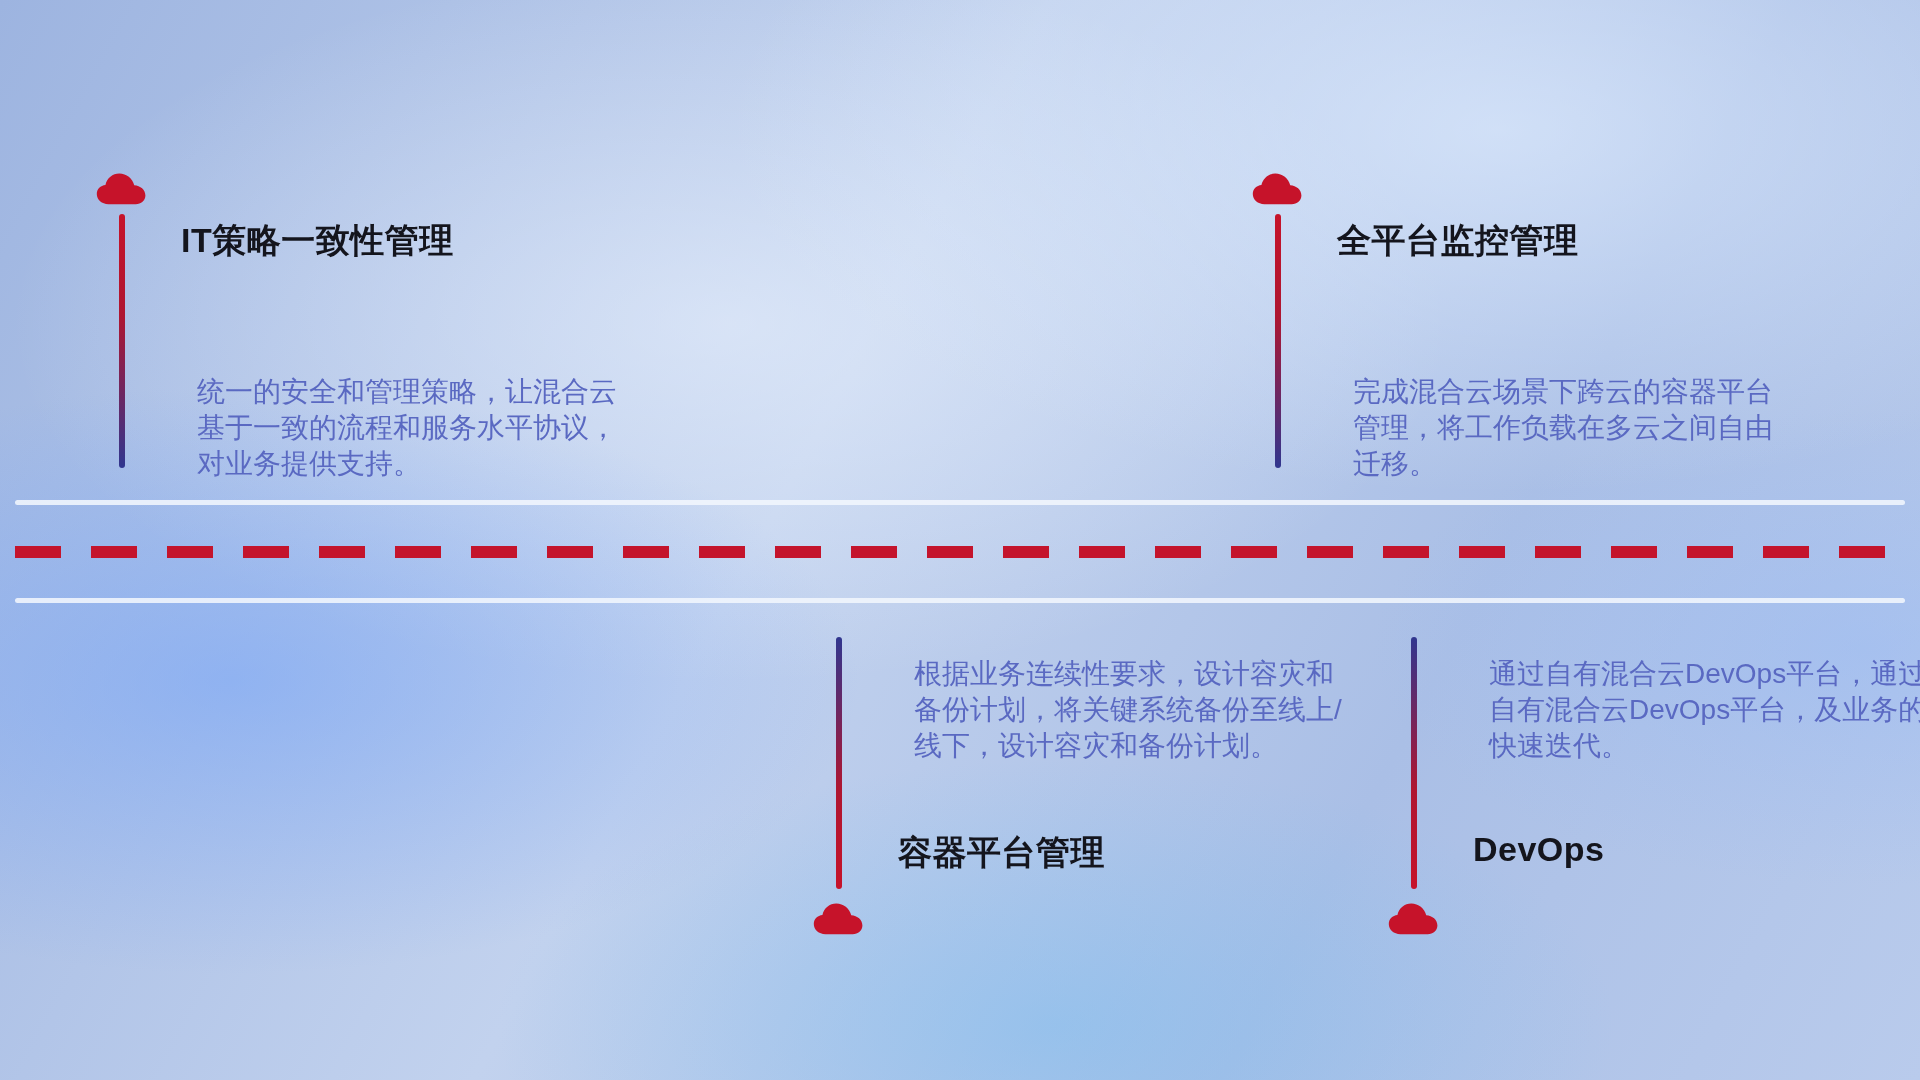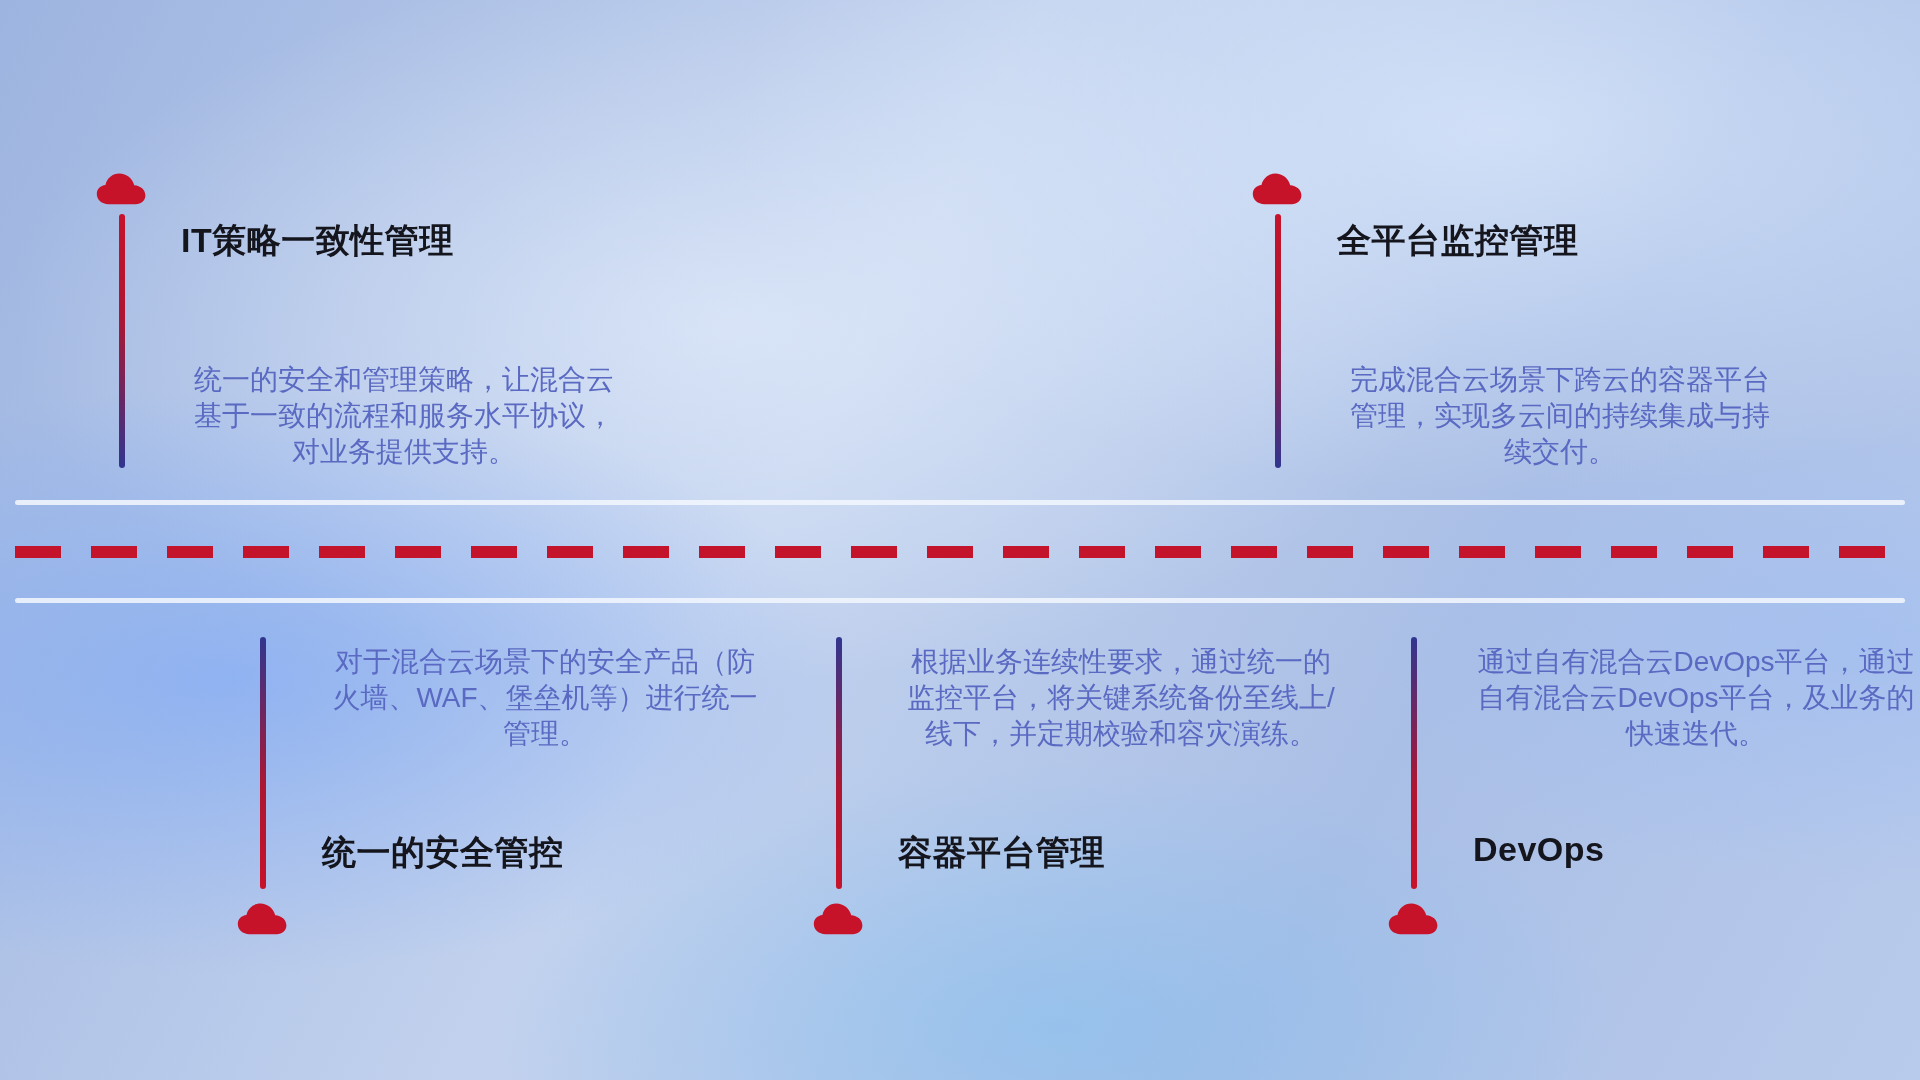--- a/index.html
+++ b/index.html
@@ -38,24 +38,23 @@
   }
 
   .content { position: absolute; left: 86px; top: 0; width: 474px; }
 
   .title {
     position: absolute; margin: 0;
     font-size: 34px; font-weight: 700; color: #14151d;
     letter-spacing: 0.5px; white-space: nowrap;
   }
   .desc {
-    position: absolute; margin: 4px;
+    position: absolute; margin: 16px;
     font-size: 28px; line-height: 36px; color: #5a69c2;
     width: 438px;
-    text-align: center;
   }
   .item.top .title { top: 52px; }
   .item.top .desc  { top: 192px; }
   .item.bottom .desc  { top: 10px; }
   .item.bottom .title { top: 200px; }
 
   .divider { position: absolute; left: 15px; right: 15px; }
   .divider.solid {
     height: 5px; border-radius: 3px;
     background: rgba(241,246,253,0.88);
@@ -89,42 +88,32 @@
   </div>
 
 
   <div class="item top" style="left:1251px; top:166px">
     <svg class="cloud-icon" viewBox="0 0 60 40">
       <path d="M15 38 C7.5 38 2 33.2 2 26.8 C2 21.3 6.2 17.3 11.6 16.8 C13.2 9.2 19.6 4 27 4 C35.1 4 41.6 9.6 43.6 16.9 C50.4 17.3 56 21.9 56 28.3 C56 33.8 51.2 38 45.2 38 Z" fill="#c6132a"></path>
     </svg>
     <div class="pole"></div>
     <div class="content">
       <h2 class="title">全平台监控管理</h2>
-      <p class="desc">完成混合云场景下跨云的容器平台管理，实现多云间的持续集成与持续交付。</p>
+      <p class="desc">完成混合云场景下跨云的容器平台管理，将工作负载在多云之间自由迁移。</p>
     </div>
   </div>
 
-  <div class="item bottom" style="left:236px; top:630px">
-    <svg class="cloud-icon" viewBox="0 0 60 40">
-      <path d="M15 38 C7.5 38 2 33.2 2 26.8 C2 21.3 6.2 17.3 11.6 16.8 C13.2 9.2 19.6 4 27 4 C35.1 4 41.6 9.6 43.6 16.9 C50.4 17.3 56 21.9 56 28.3 C56 33.8 51.2 38 45.2 38 Z" fill="#c6132a"></path>
-    </svg>
-    <div class="pole"></div>
-    <div class="content">
-      <p class="desc">对于混合云场景下的安全产品（防火墙、WAF、堡垒机等）进行统一管理。</p>
-      <h2 class="title">统一的安全管控</h2>
-    </div>
-  </div>
 
   <div class="item bottom" style="left:812px; top:630px">
     <svg class="cloud-icon" viewBox="0 0 60 40">
       <path d="M15 38 C7.5 38 2 33.2 2 26.8 C2 21.3 6.2 17.3 11.6 16.8 C13.2 9.2 19.6 4 27 4 C35.1 4 41.6 9.6 43.6 16.9 C50.4 17.3 56 21.9 56 28.3 C56 33.8 51.2 38 45.2 38 Z" fill="#c6132a"></path>
     </svg>
     <div class="pole"></div>
     <div class="content">
-      <p class="desc">根据业务连续性要求，通过统一的监控平台，将关键系统备份至线上/线下，并定期校验和容灾演练。</p>
+      <p class="desc">根据业务连续性要求，设计容灾和备份计划，将关键系统备份至线上/线下，设计容灾和备份计划。</p>
       <h2 class="title">容器平台管理</h2>
     </div>
   </div>
 
   <div class="item bottom" style="left:1387px; top:630px">
     <svg class="cloud-icon" viewBox="0 0 60 40">
       <path d="M15 38 C7.5 38 2 33.2 2 26.8 C2 21.3 6.2 17.3 11.6 16.8 C13.2 9.2 19.6 4 27 4 C35.1 4 41.6 9.6 43.6 16.9 C50.4 17.3 56 21.9 56 28.3 C56 33.8 51.2 38 45.2 38 Z" fill="#c6132a"></path>
     </svg>
     <div class="pole"></div>
     <div class="content">

